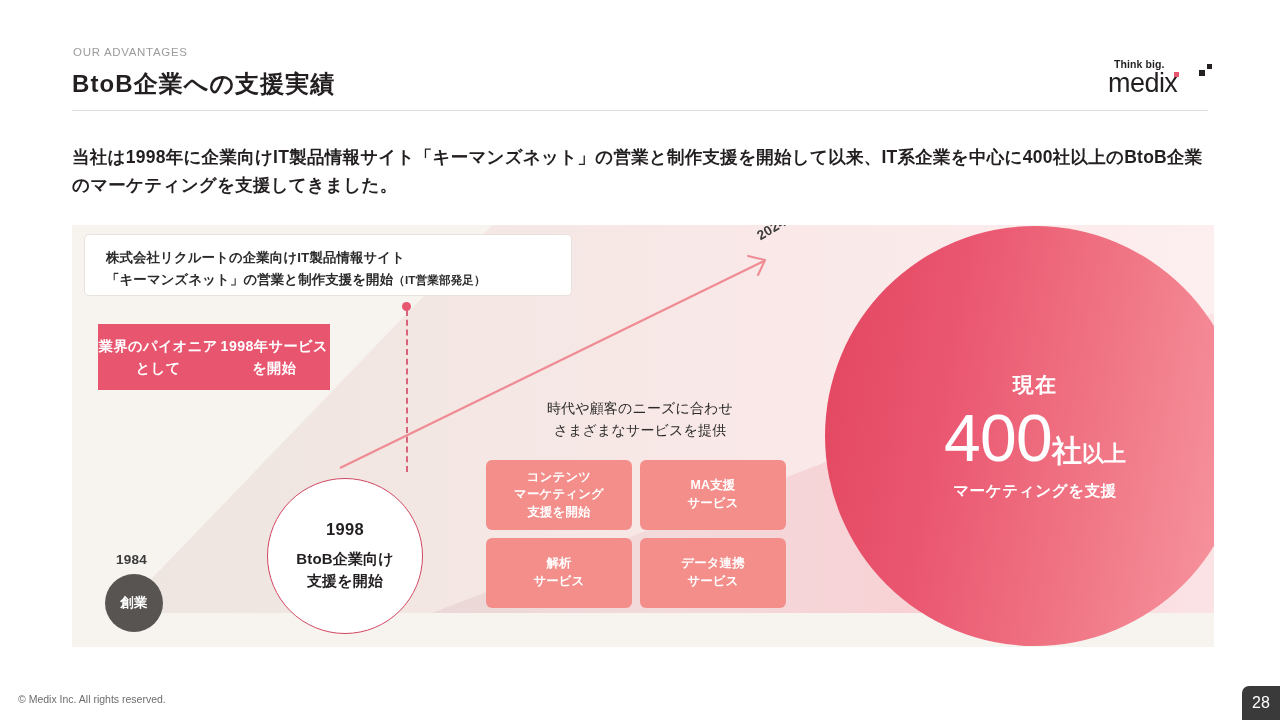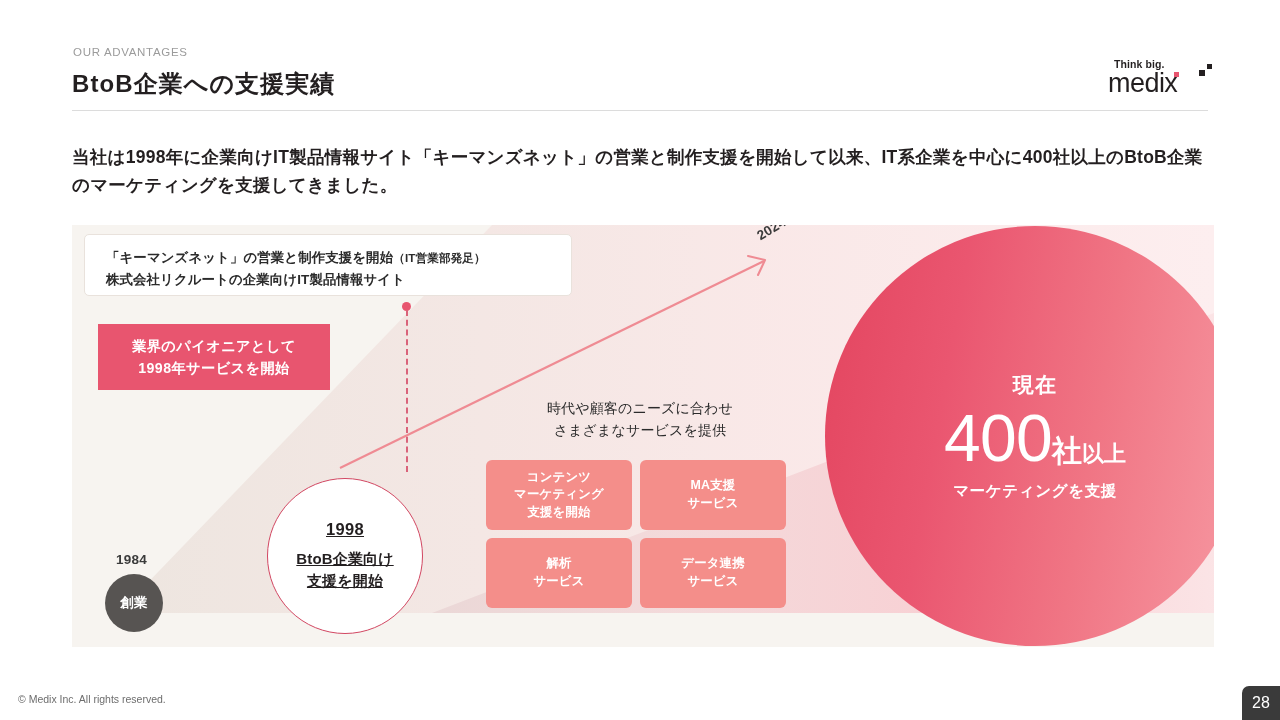--- a/index.html
+++ b/index.html
@@ -190,21 +190,21 @@
     top: 99px;
     width: 232px;
     height: 66px;
     background: #e8556f;
     color: #ffffff;
     font-size: 14.2px;
     font-weight: 700;
     line-height: 1.55;
     letter-spacing: 0.03em;
     display: flex;
-    flex-direction: column;
+    flex-direction: row;
     align-items: center;
     justify-content: center;
     text-align: center;
   }
 
   
   .year-1984 {
     position: absolute;
     left: 44px;
     top: 327px;
@@ -239,21 +239,20 @@
     height: 156px;
     border-radius: 50%;
     background: #ffffff;
     border: 1.6px solid #d24762;
     box-sizing: border-box;
     display: flex;
     flex-direction: column;
     align-items: center;
     justify-content: center;
     text-align: right;
-    text-decoration: underline;
   }
   .circle-1998 .yr {
     font-size: 16.5px;
     font-weight: 700;
     color: #231f20;
     margin-bottom: 9px;
     letter-spacing: 0.02em;
   }
   .circle-1998 .txt {
     font-size: 15px;
@@ -432,24 +431,24 @@
 
     <g stroke="#ef8b93" stroke-width="2.1" fill="none">
       <line x1="268" y1="243" x2="692" y2="36"></line>
       <polyline points="676,31 693,35 686,50" stroke-linecap="round" stroke-linejoin="round"></polyline>
     </g>
   </svg>
 
   <div class="label-2024">2024</div>
 
   <div class="callout">
+    <div>株式会社リクルートの企業向けIT製品情報サイト</div>
     <div>
       <span>「キーマンズネット」の営業と制作支援を開始</span><span class="small">（IT営業部発足）</span>
     </div>
-    <div>株式会社リクルートの企業向けIT製品情報サイト</div>
   </div>
   <div class="callout-dot"></div>
   <div class="dash-line"></div>
 
   <div class="badge">
     <span>業界のパイオニアとして</span>
     <span>1998年サービスを開始</span>
   </div>
 
   <div class="year-1984">1984</div>

